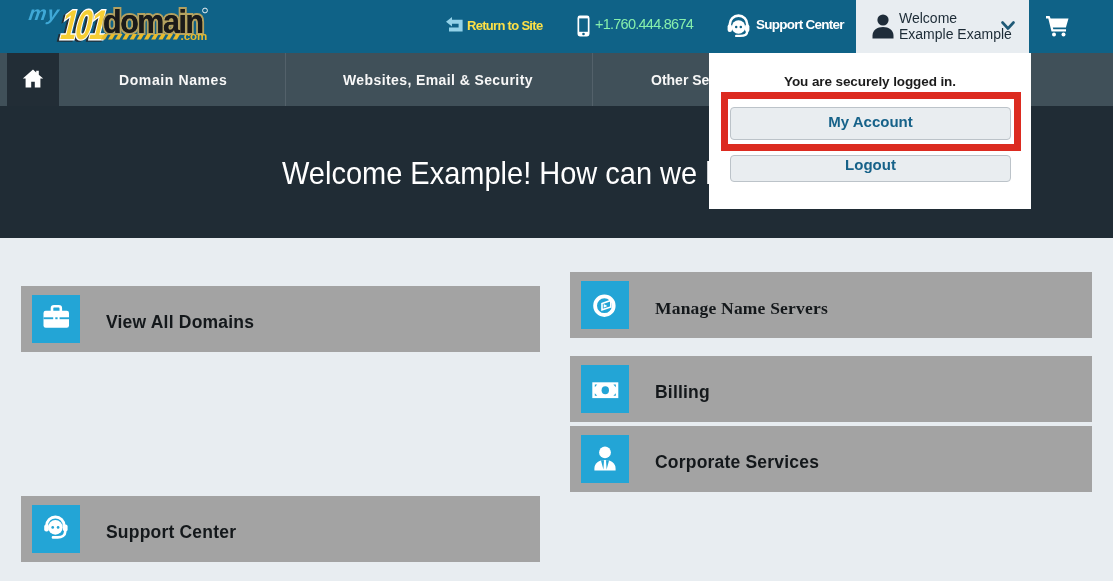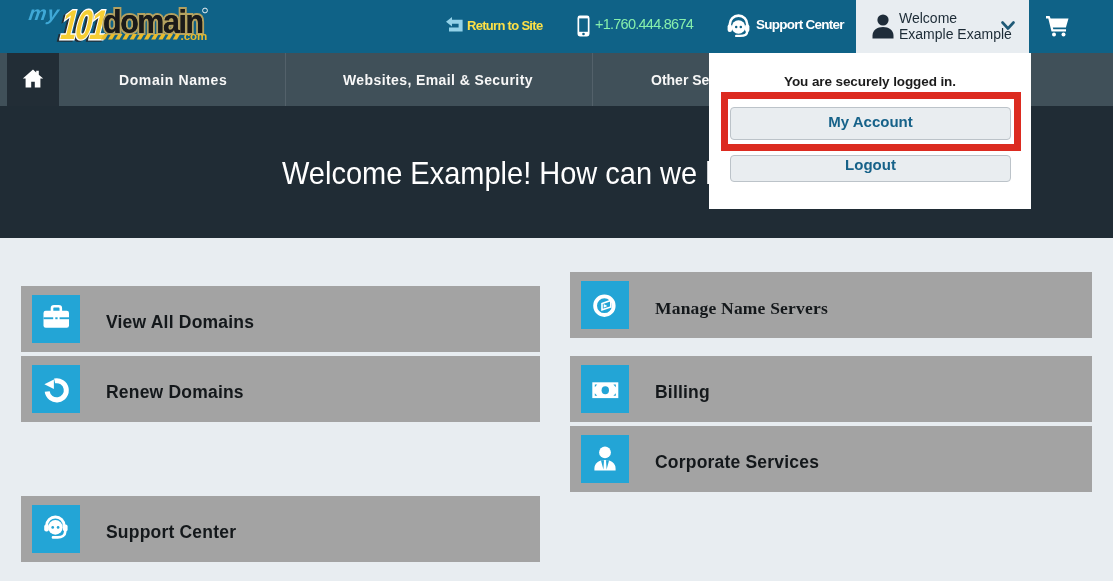--- a/index.html
+++ b/index.html
@@ -136,29 +136,20 @@
       <svg width="48" height="48" viewBox="0 0 48 48">
         <rect x="20" y="11.2" width="8.8" height="7" rx="2" fill="none" stroke="#fff" stroke-width="2.6"></rect>
         <rect x="11.5" y="15.8" width="25.5" height="17" rx="2.2" fill="#fff"></rect>
         <rect x="11.5" y="22.3" width="25.5" height="1.9" fill="#23a5d6"></rect>
         <rect x="21.2" y="20.6" width="6.4" height="5.7" rx="0.8" fill="#fff"></rect>
         <rect x="23.3" y="22.3" width="2.3" height="1.9" fill="#23a5d6"></rect>
       </svg>
     </div>
     <div class="ctext">View All Domains</div>
   </div>
-  <div class="card-row" style="left:21px; top:356px; width:519px;">
-    <div class="cicon">
-      <svg width="48" height="48" viewBox="0 0 48 48">
-        <path d="M22.6,15.9 A9.6,9.6 0 1 1 15.2,26.5" fill="none" stroke="#fff" stroke-width="5"></path>
-        <polygon points="12.4,19.2 21.9,14.4 21.9,24.0" fill="#fff"></polygon>
-      </svg>
-    </div>
-    <div class="ctext">Renew Domains</div>
-  </div>
   <div class="card-row" style="left:21px; top:496px; width:519px;">
     <div class="cicon">
       <svg width="48" height="48" viewBox="0 0 48 48">
         <path d="M14.6,23 v-2.2 a8.8,8.8 0 0 1 17.6,0 V23" fill="none" stroke="#fff" stroke-width="2.8"></path>
         <circle cx="23.4" cy="22.4" r="7.3" fill="#fff"></circle>
         <circle cx="20.7" cy="22.4" r="1.35" fill="#23a5d6"></circle>
         <circle cx="26.1" cy="22.4" r="1.35" fill="#23a5d6"></circle>
         <rect x="12.2" y="19.6" width="4.6" height="7" rx="2" fill="#fff"></rect>
         <rect x="31" y="19.6" width="4.6" height="7" rx="2" fill="#fff"></rect>
         <path d="M33.2,26.8 c0,3.6 -3.4,5.6 -7.4,5.6 h-4.8" fill="none" stroke="#fff" stroke-width="2.7" stroke-linecap="round"></path>

